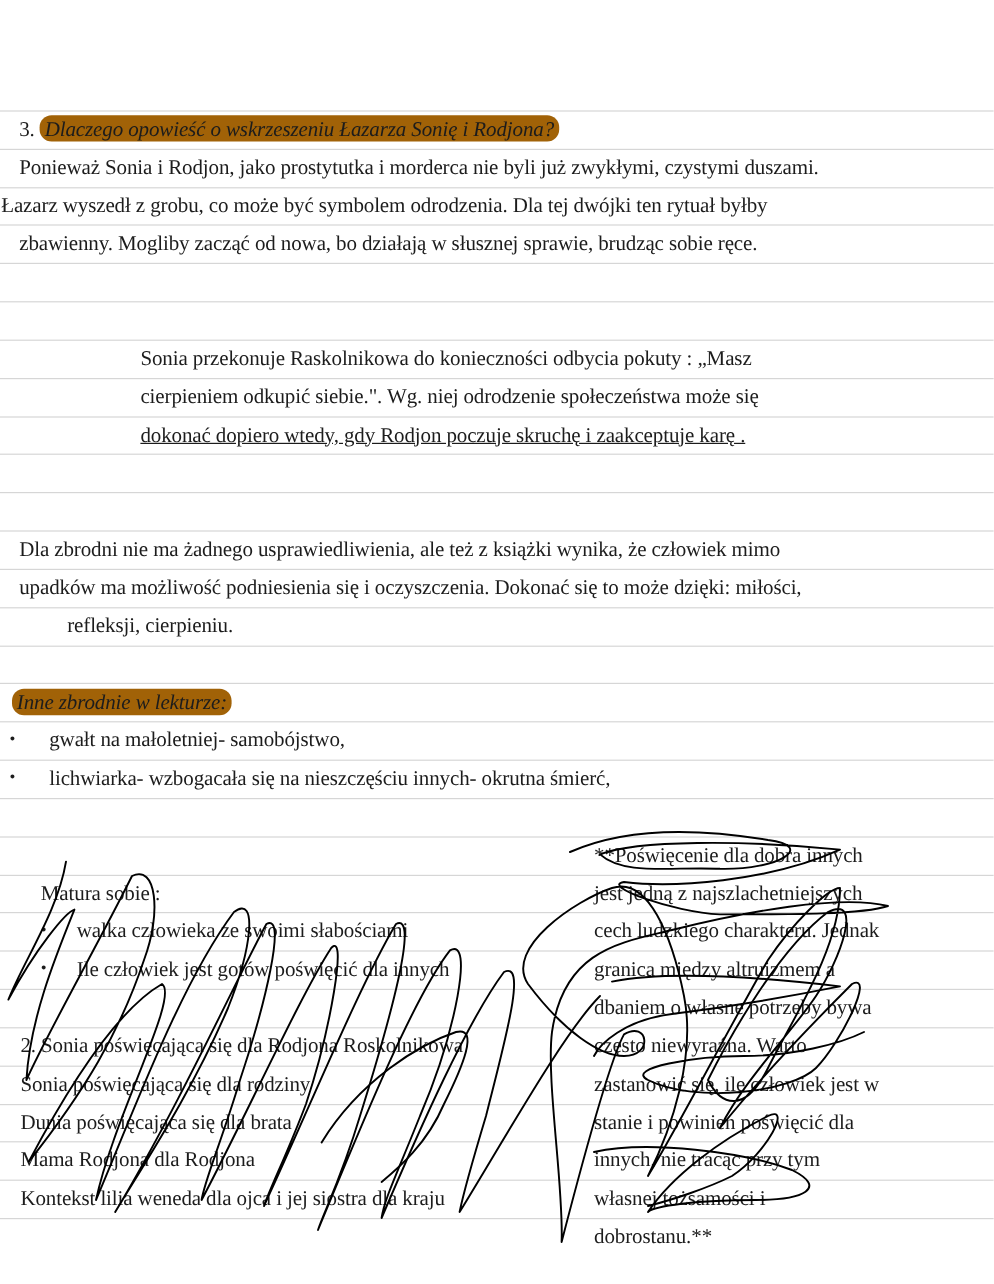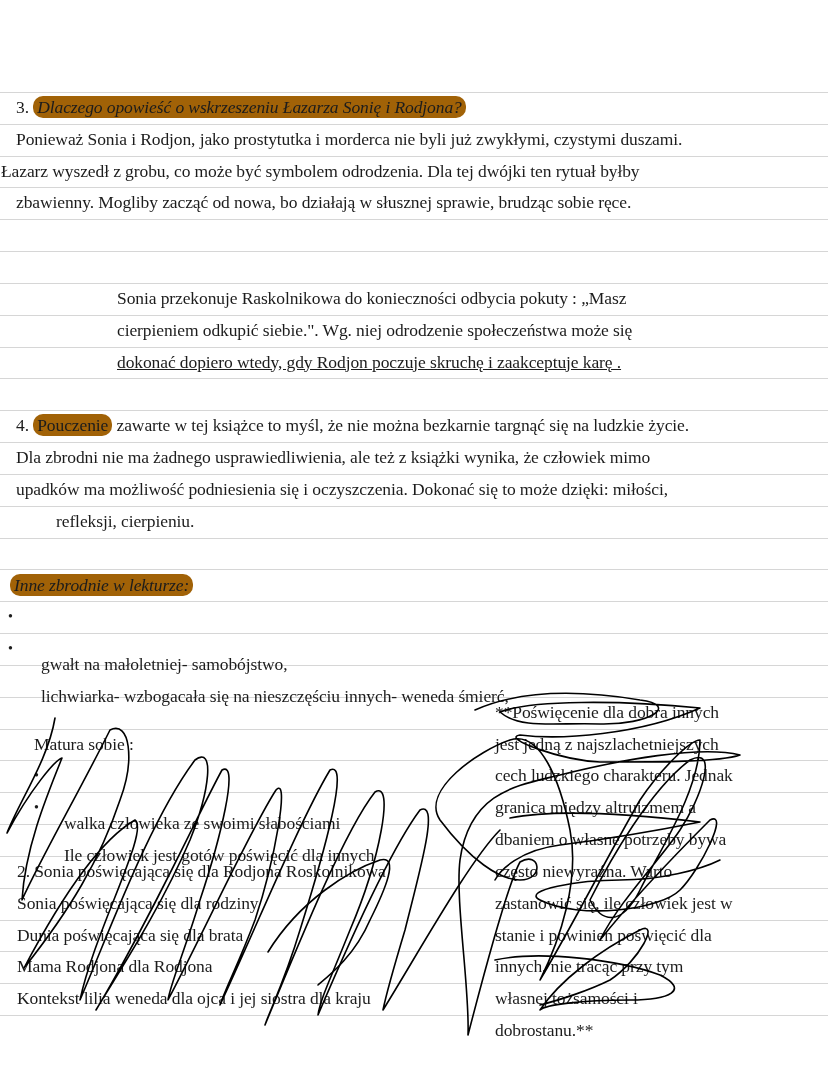--- a/index.html
+++ b/index.html
@@ -6,21 +6,21 @@
   body { width: 828px; height: 1070px; position: relative; overflow: hidden;
          font-family: "Liberation Serif", "DejaVu Serif", serif; color: #1c1c1c; }
   .page { position: absolute; left: 0; top: 0; width: 828px; height: 1070px; }
   .rule { position: absolute; left: 0; width: 828px; height: 0; border-top: 1.5px solid #d6d6d6; }
   .row { position: absolute; height: 31.83px; line-height: 31.83px; font-size: 17.5px;
          white-space: nowrap; letter-spacing: -0.1px; }
   .row span { display: inline; }
   .hl { background: #a16207; border-radius: 10px; padding: 1px 4px; margin-left: -4px; }
   .italic { font-style: italic; }
   .bullet { position: absolute; left: 8px; font-size: 14px; }
-  .bullet-text { position: absolute; left: 41px; margin-top: 48px; }
+  .bullet-text { position: absolute; left: 41px; }
   .scribble { position: absolute; left: 0; top: 0; width: 828px; height: 1070px; pointer-events: none; }
 </style>
 </head>
 <body>
 
 <div class="page">
 
   <div id="rules">
       <div class="rule" style="top: 92px; border-top-color: rgb(214, 214, 214);"></div>
       <div class="rule" style="top: 123.83px; border-top-color: rgb(214, 214, 214);"></div>
@@ -59,38 +59,34 @@
     <span class="hl italic" style="margin-left:0;">Dlaczego opowieść o wskrzeszeniu Łazarza Sonię i Rodjona?</span>
   </div>
   <div class="row" style="left:16px; top:123.83px;">Ponieważ Sonia i Rodjon, jako prostytutka i morderca nie byli już zwykłymi, czystymi duszami.</div>
   <div class="row" style="left:1px; top:155.66px;">Łazarz wyszedł z grobu, co może być symbolem odrodzenia. Dla tej dwójki ten rytuał byłby</div>
   <div class="row" style="left:117px; top:283px;">Sonia przekonuje Raskolnikowa do konieczności odbycia pokuty : „Masz</div>
 
   <div class="row" style="left:16px; top:187.49px;">zbawienny. Mogliby zacząć od nowa, bo działają w słusznej sprawie, brudząc sobie ręce.</div>
   <div class="row" style="left:117px; top:314.8px;">cierpieniem odkupić siebie.". Wg. niej odrodzenie społeczeństwa może się</div>
   <div class="row" style="left:117px; top:346.6px;text-decoration:underline;">dokonać dopiero wtedy, gdy Rodjon poczuje skruchę i zaakceptuje karę .</div>
 
-  <div class="row" style="left:16px; top:410.3px;">
-    <span>4.</span>
-    <span class="hl" style="margin-left:0;">Pouczenie</span><span> zawarte w tej książce to myśl, że nie można bezkarnie targnąć się na ludzkie życie.</span>
-  </div>
   <div class="row" style="left:16px; top:442.1px;">Dla zbrodni nie ma żadnego usprawiedliwienia, ale też z książki wynika, że człowiek mimo</div>
   <div class="row" style="left:16px; top:474px;">upadków ma możliwość podniesienia się  i oczyszczenia. Dokonać się to może dzięki: miłości,</div>
   <div class="row" style="left:16px; top:505.8px;margin-left:40px;">refleksji, cierpieniu.</div>
 
   <div class="row" style="left:10px; top:569.5px;">
     <span class="hl italic" style="margin-left:0;font-style:italic;">Inne zbrodnie w lekturze:</span>
   </div>
   <div class="row" style="left:0; top:601.3px; width:828px;">
     <span class="bullet">•</span>
     <span class="bullet-text">gwałt na małoletniej- samobójstwo,</span>
   </div>
   <div class="row" style="left:0; top:633.1px; width:828px;">
     <span class="bullet">•</span>
-    <span class="bullet-text">lichwiarka- wzbogacała się na nieszczęściu innych- weneda śmierć,</span>
+    <span class="bullet-text">lichwiarka- wzbogacała się na nieszczęściu innych- okrutna śmierć,</span>
   </div>
 
   <div class="row" style="left:34px; top:728.6px;">Matura sobie :</div>
   <div class="row" style="left:0; top:760.4px; width:460px;">
     <span class="bullet" style="left:34px;">•</span>
     <span class="bullet-text" style="left:64px;">walka człowieka ze swoimi słabościami</span>
   </div>
   <div class="row" style="left:0; top:792.3px; width:460px;">
     <span class="bullet" style="left:34px;">•</span>
     <span class="bullet-text" style="left:64px;">Ile człowiek jest gotów poświęcić dla innych</span>

